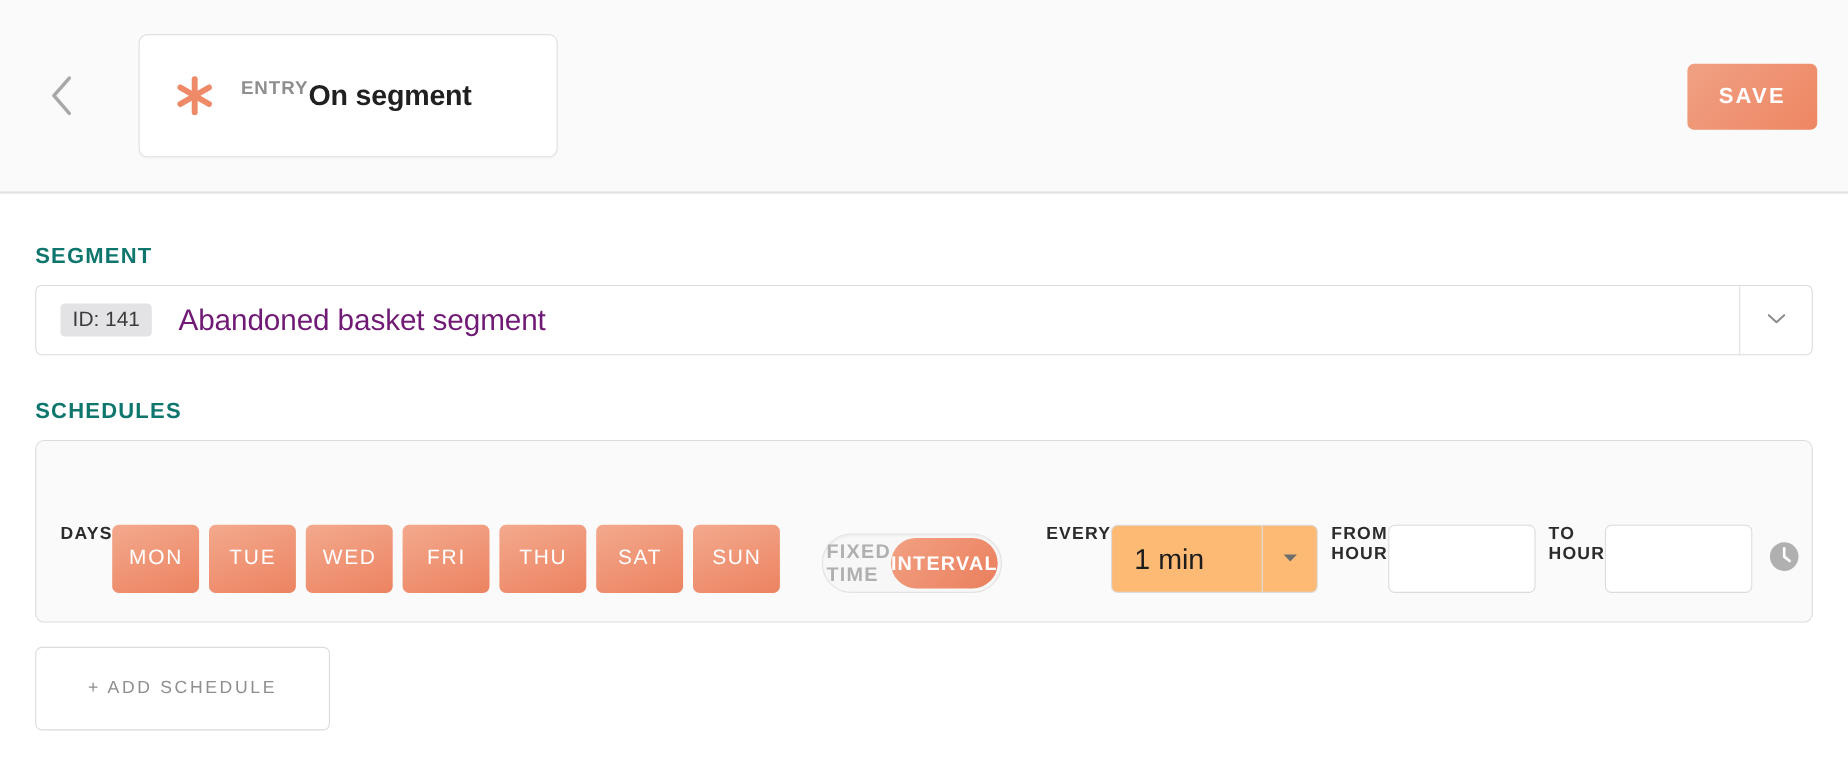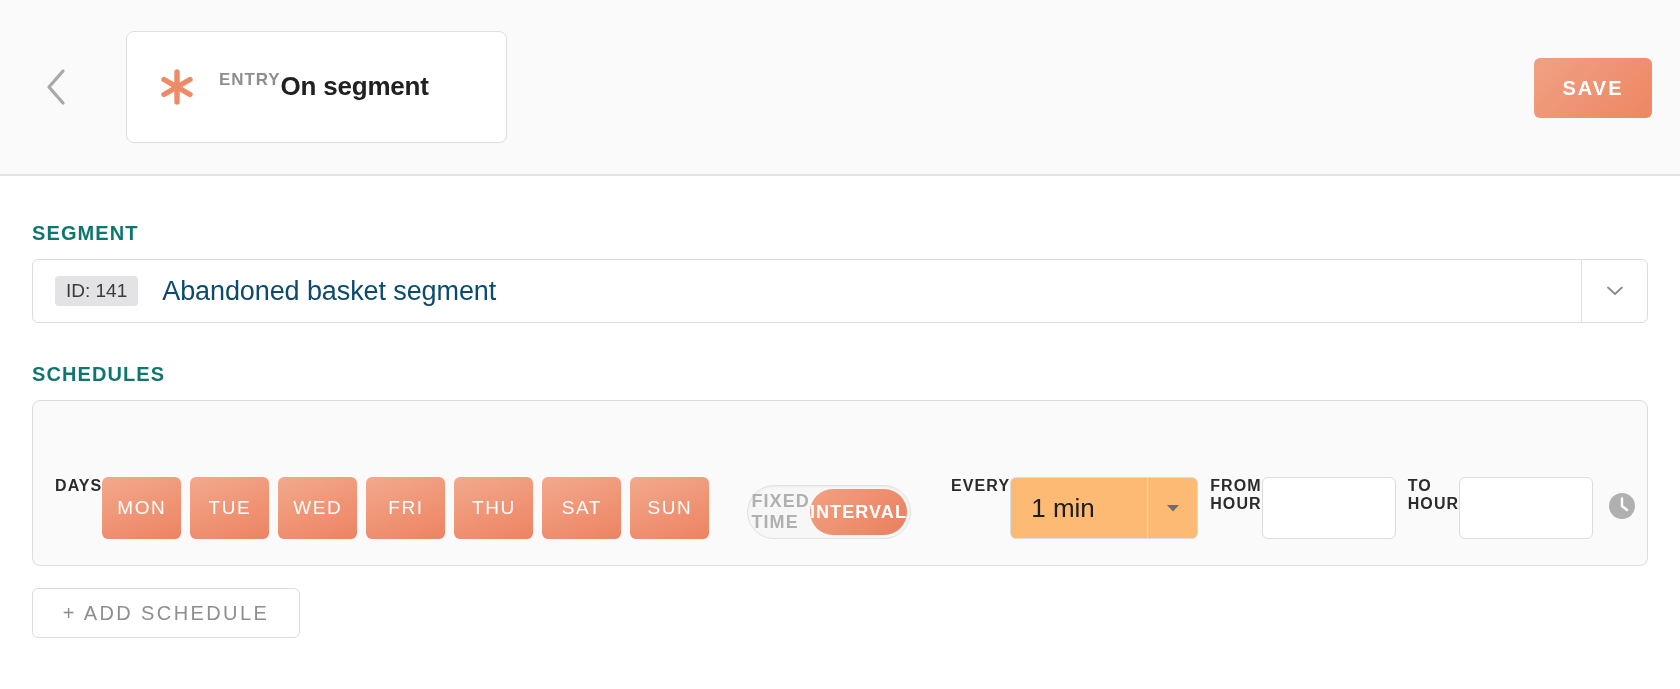--- a/index.html
+++ b/index.html
@@ -109,21 +109,21 @@
     color: #3b3b3b;
     font-size: 19px;
     border-radius: 4px;
     padding: 5px 11px;
     line-height: 1.1;
     white-space: nowrap;
   }
   .segment-name {
     margin-left: 24px;
     font-size: 27px;
-    color: #0c4a6e;
+    color: #701a75;
     letter-spacing: -0.1px;
   }
   .select-caret-wrap {
     position: absolute;
     right: 0; top: 0; bottom: 0;
     width: 66px;
     display: flex; align-items: center; justify-content: center;
     border-left: 1px solid #e0e0e0;
   }
 
@@ -231,27 +231,27 @@
   .clock-icon {
     margin-left: 14px;
     margin-bottom: 18px;
     width: 30px; height: 30px;
     cursor: pointer;
     flex: 0 0 auto;
   }
 
   .add-schedule {
     margin-top: 22px;
-    height: 50px;
+    height: 76px;
     width: 268px;
     background: #ffffff;
     border: 1px solid #dcdcdc;
     border-radius: 6px;
     color: #8e8e8e;
-    font-size: 20px;
+    font-size: 16px;
     font-weight: 400;
     letter-spacing: 2.4px;
     font-family: "Liberation Sans", sans-serif;
     cursor: pointer;
     display: flex; align-items: center; justify-content: center;
   }
   .spacer-flex { flex: 1 1 auto; }
   .row-bottom { display: flex; align-items: flex-end; width: 100%; }
 </style>
 </head>

